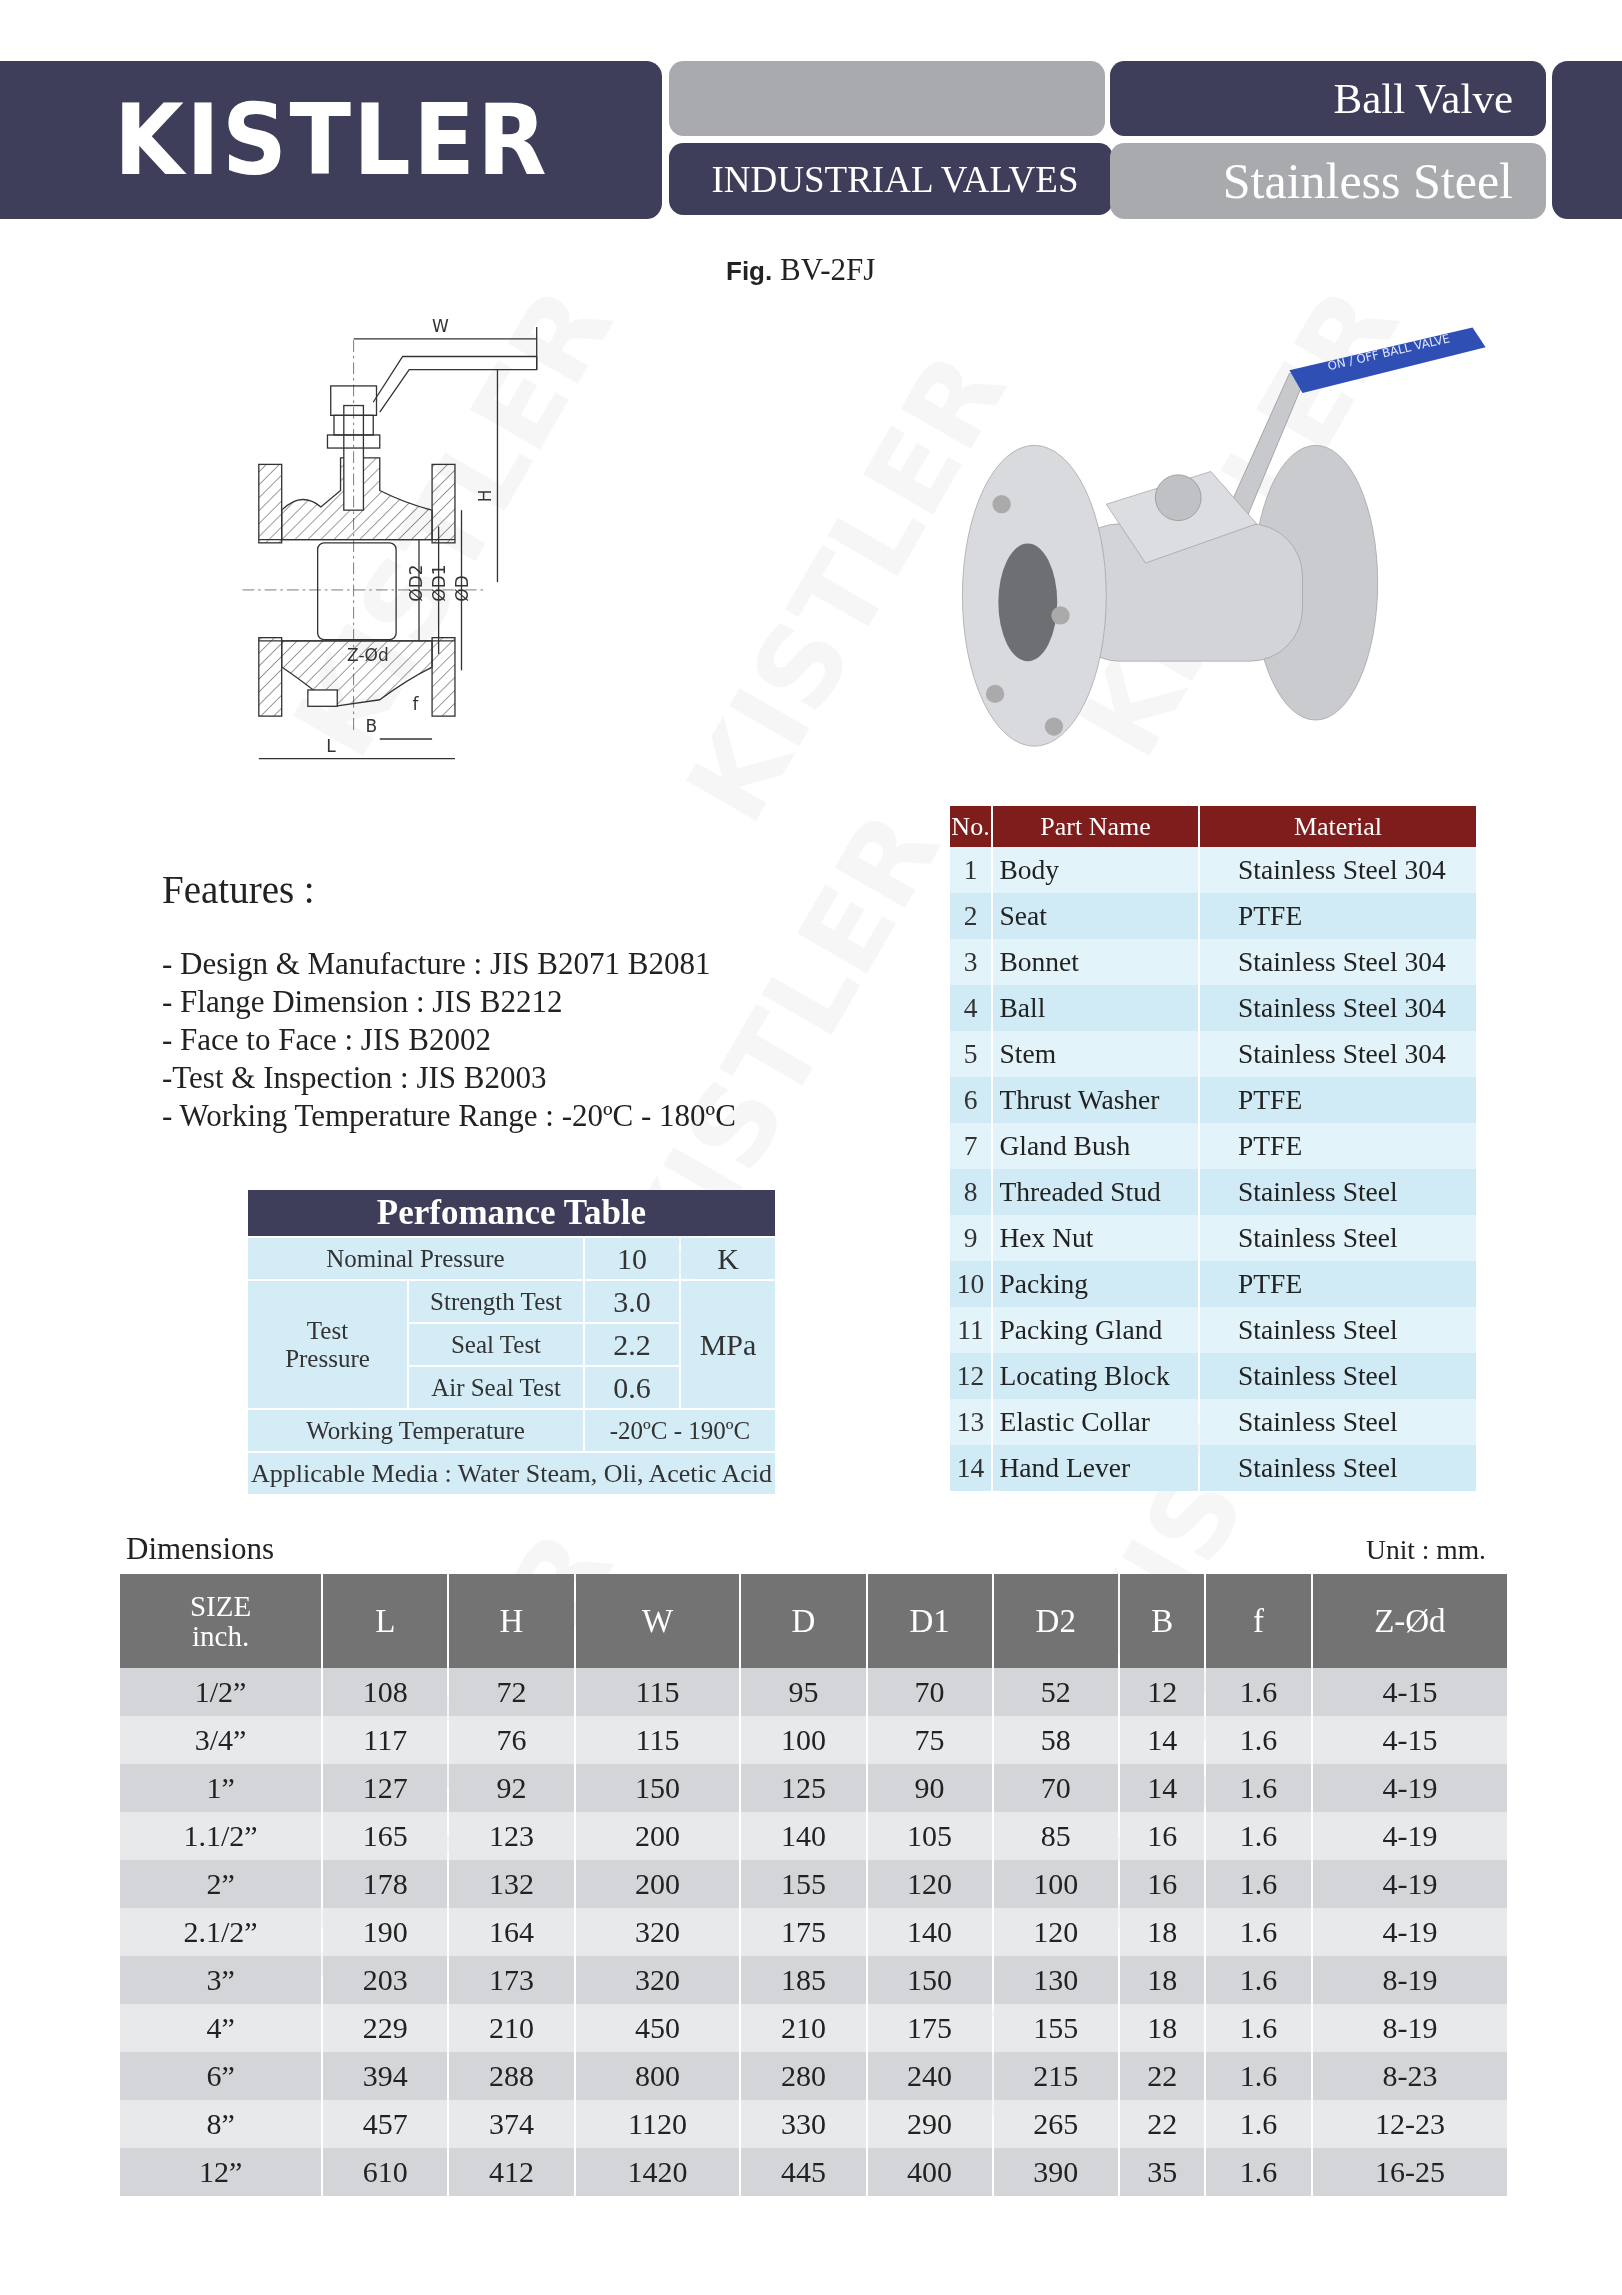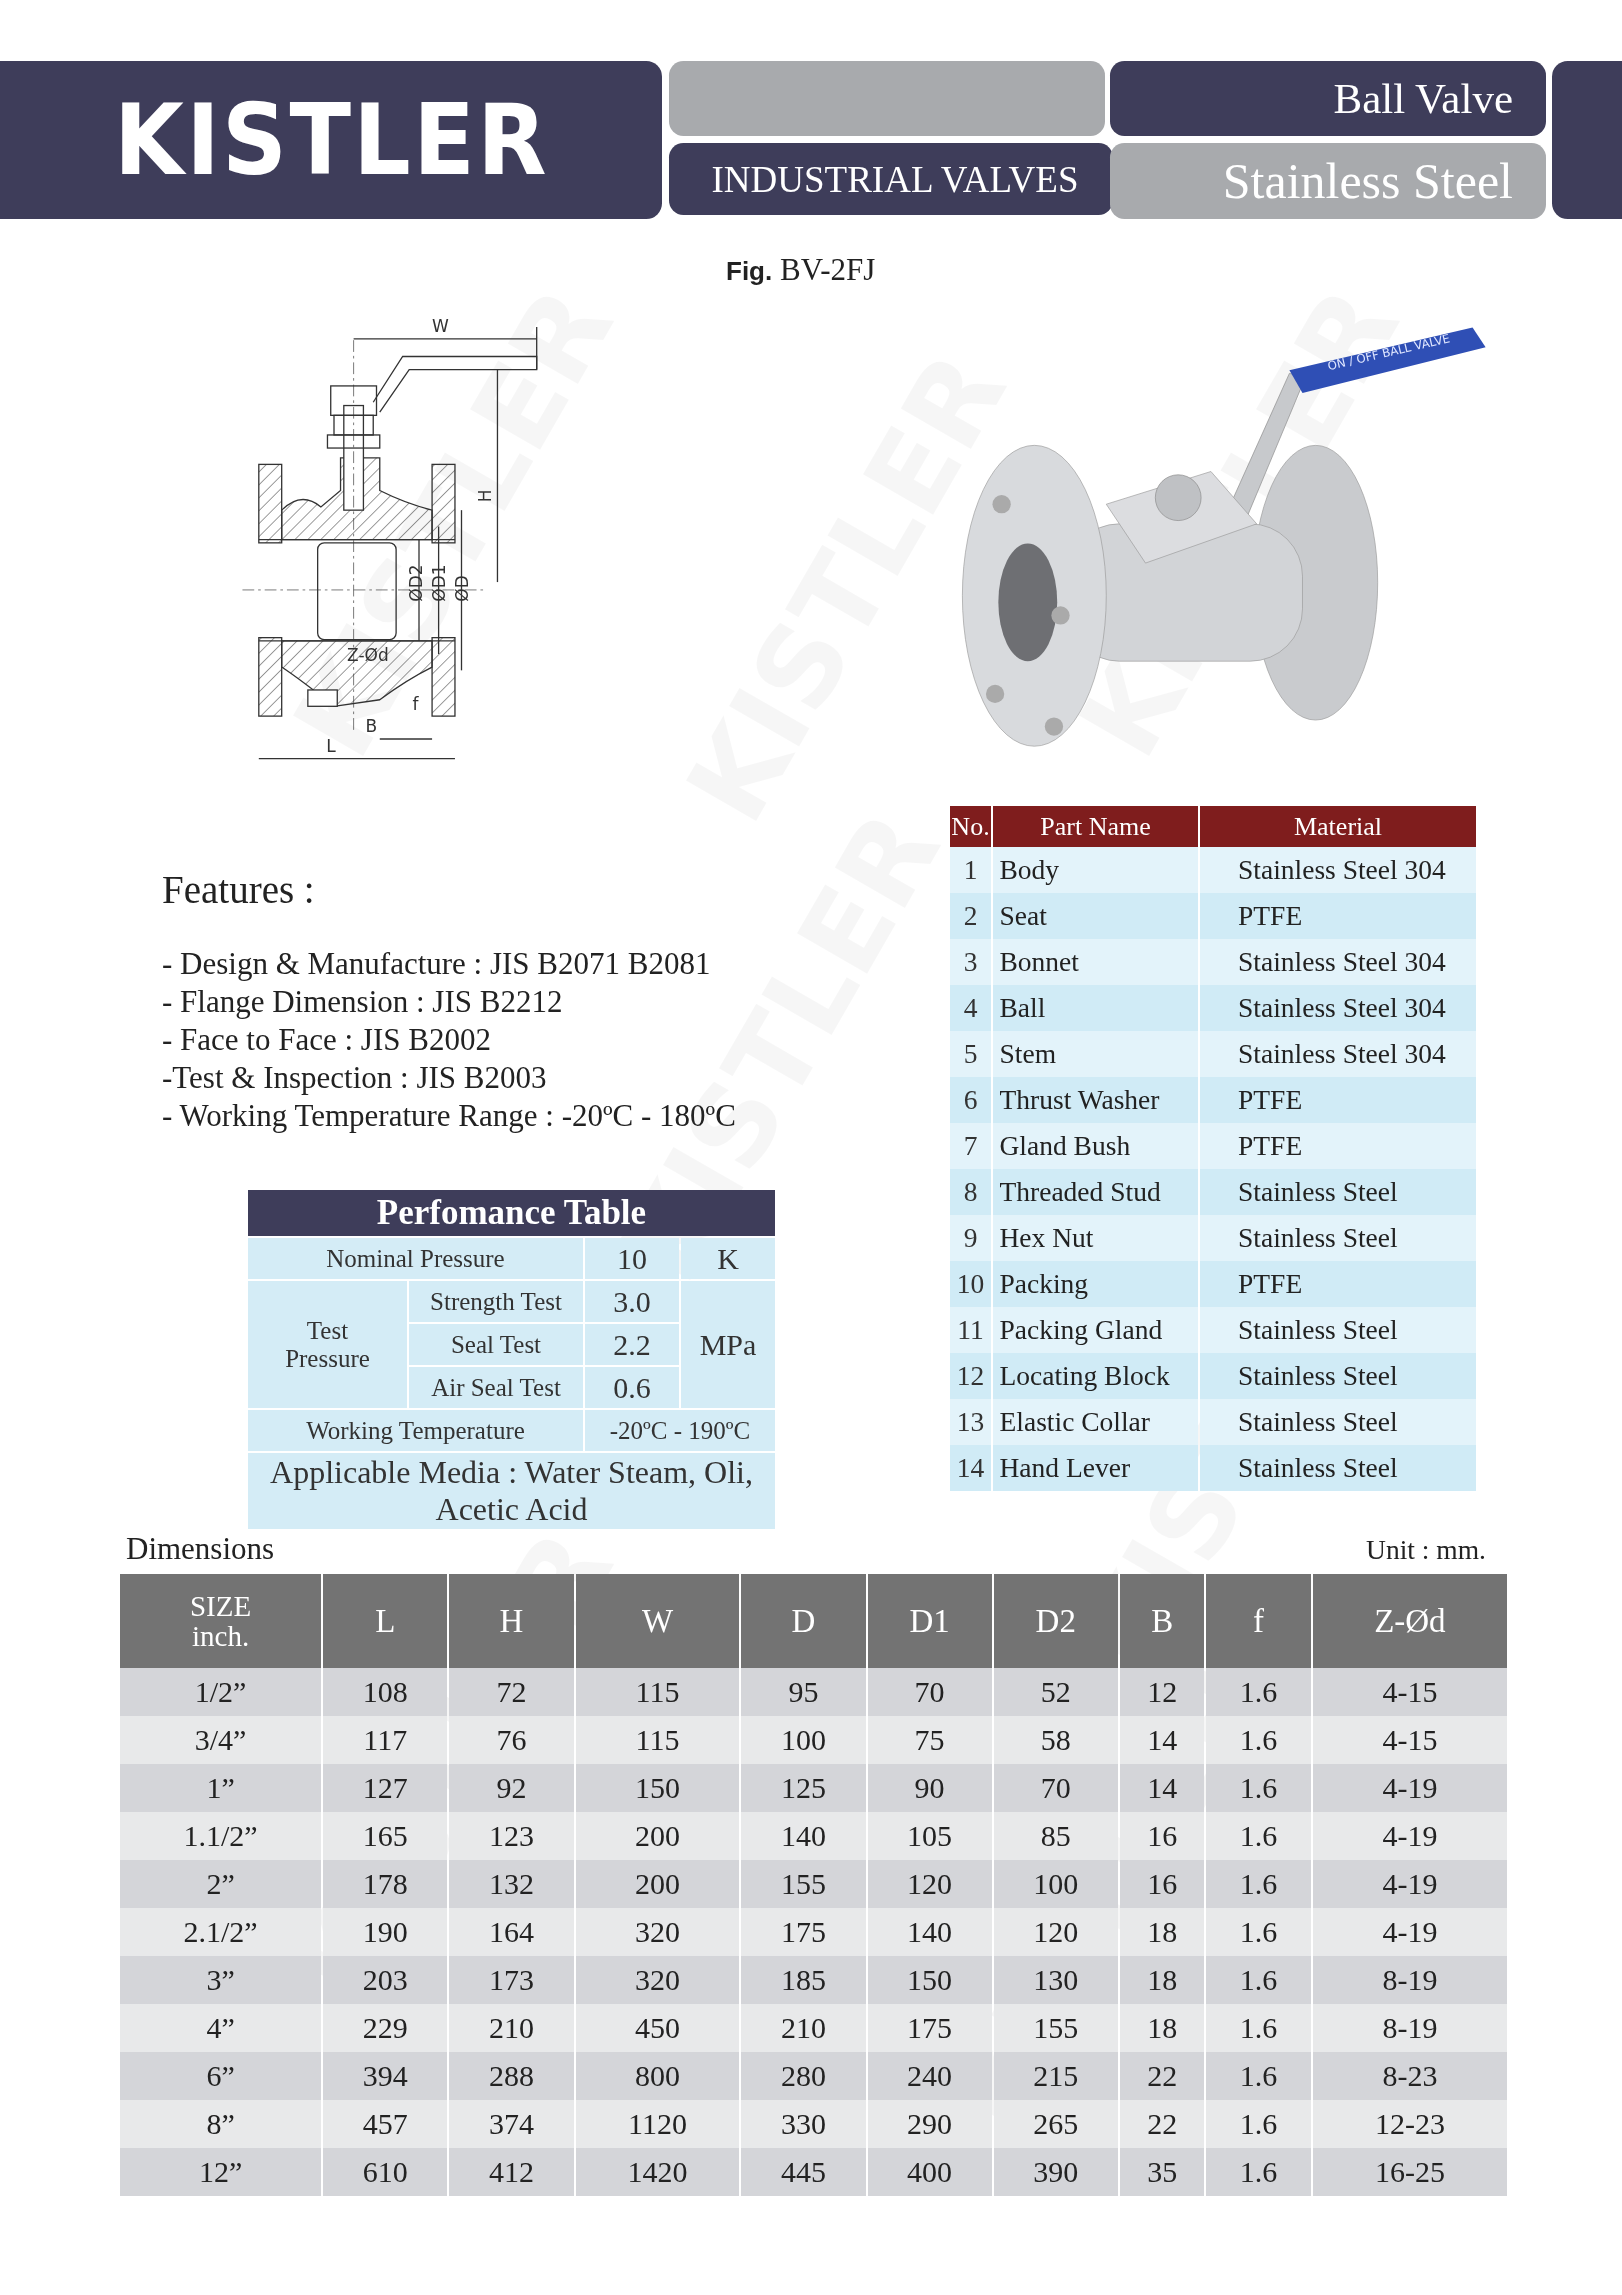--- a/index.html
+++ b/index.html
@@ -27,21 +27,21 @@
   #parts td{font-size:27.5px;height:46px;padding:0 6.5px;}
   #parts tr:nth-child(odd) td{background:#e3f3fa;}
   #parts tr:nth-child(even) td{background:#d0ebf6;}
   #parts td.no{text-align:center;color:#333;}
   #parts td.mat{padding-left:38px;margin-top:8px;}
   
   #perf{position:absolute;left:246px;top:1188px;width:531px;border-collapse:separate;border-spacing:2px;}
   #perf th{background:#3e3d5a;color:#fff;font-weight:bold;font-size:35px;height:44px;text-align:center;}
   #perf td{background:#d4ecf6;text-align:center;font-size:25px;color:#333;height:39px;}
   #perf td.v{font-size:30px;}
-  #perf td.media{font-size:32px;text-align:center;}
+  #perf td.media{font-size:26px;text-align:center;}
   
   #dim-label{position:absolute;left:126px;top:1531px;font-size:31px;}
   #dim-unit{position:absolute;right:137px;top:1534px;font-size:27.5px;}
   #dims{position:absolute;left:118px;top:1574px;width:1391px;border-collapse:separate;border-spacing:2.6px 0;}
   #dims th{background:#737373;color:#fff;font-weight:normal;font-size:33px;height:92px;}
   #dims th.size{font-size:29px;line-height:30px;}
   #dims td{text-align:center;font-size:30px;height:46px;color:#222;}
   #dims tr:nth-child(odd) td{background:#d4d5d9;}
   #dims tr:nth-child(even) td{background:#e8e9ea;}
   .wm{position:absolute;font-family:"DejaVu Sans",sans-serif;font-weight:bold;font-size:111px;color:rgba(0,0,0,0.035);transform:rotate(-60deg);pointer-events:none;}

